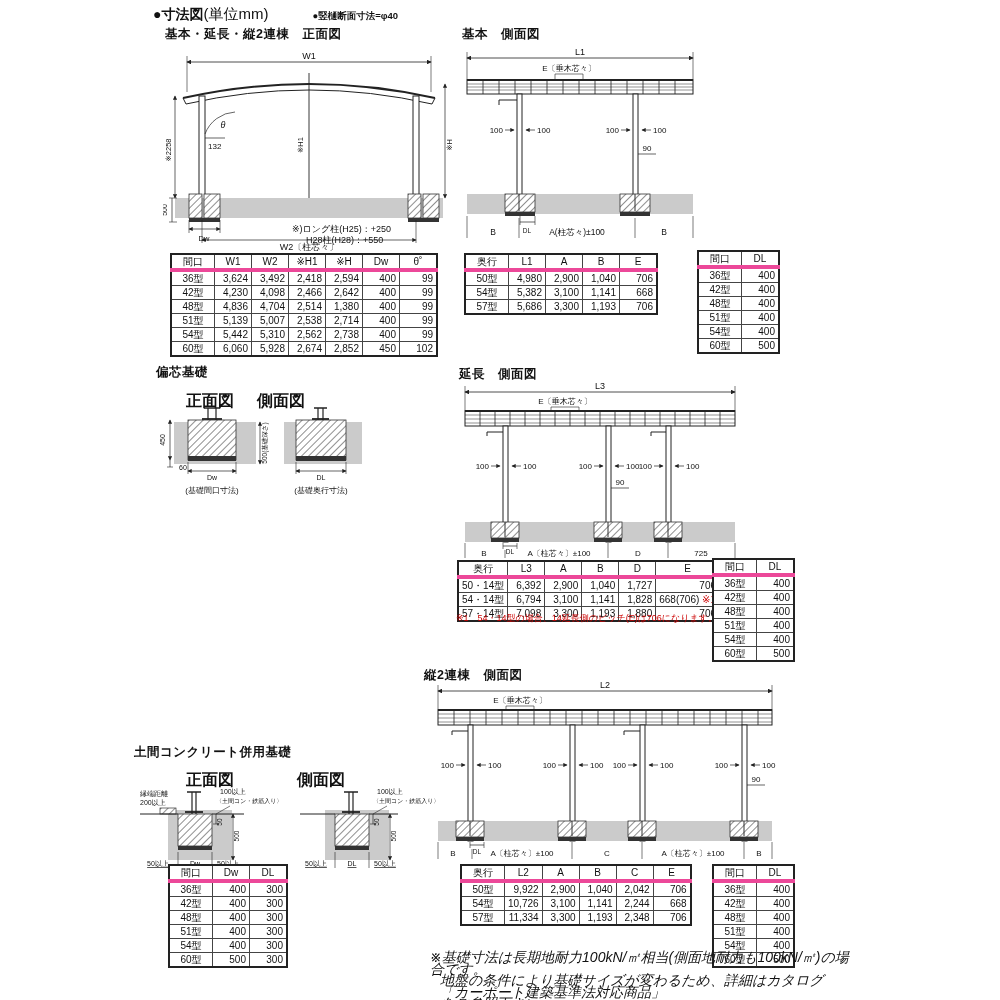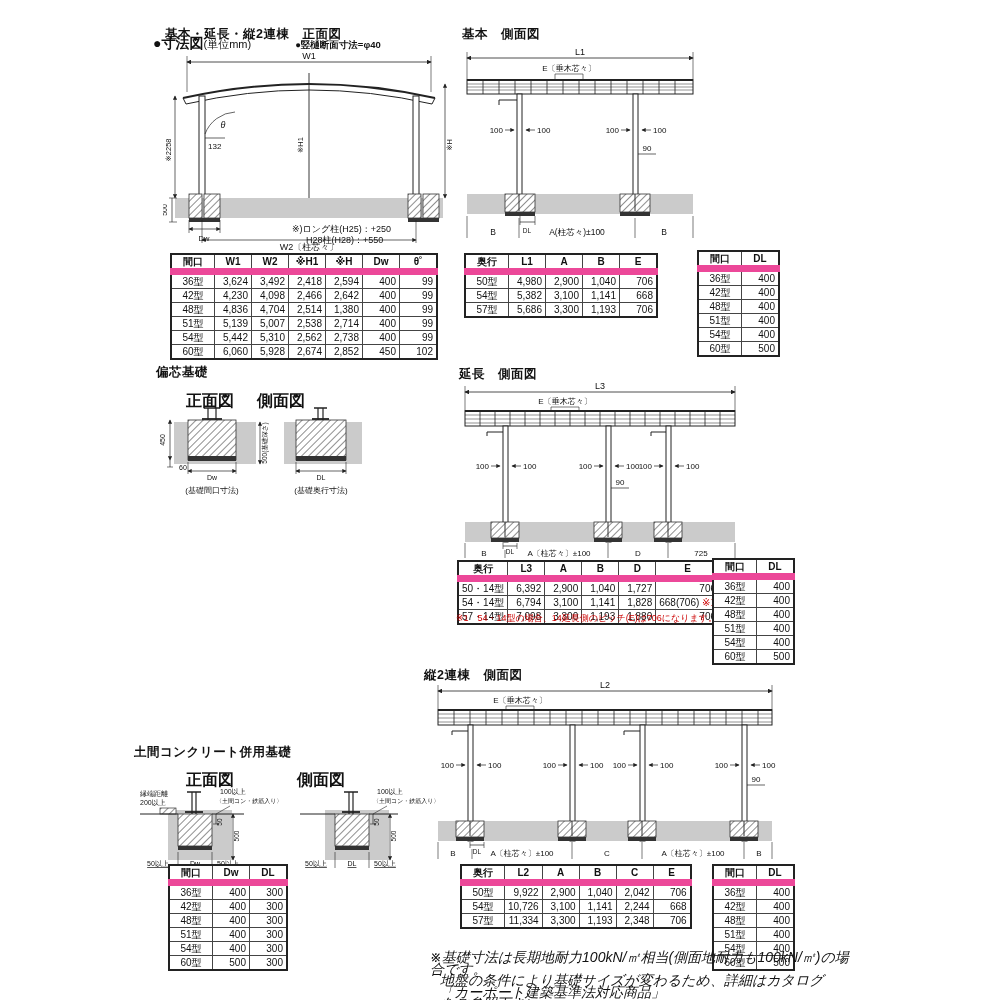--- a/index.html
+++ b/index.html
@@ -1,33 +1,33 @@
 <!DOCTYPE html>
 <html><head>
 <meta charset="utf-8">
 <style>
   html,body{margin:0;padding:0;background:#fff;}
   .page{position:relative;width:1000px;height:1000px;background:#ffffff;
         font-family:"Liberation Sans","DejaVu Sans",sans-serif;color:#111;overflow:hidden;}
   .abs{position:absolute;}
   .hdr{display:flex;align-items:baseline;}
   .hdr .big{font-size:14px;font-weight:bold;}
-  .hdr .sm{font-size:11px;margin-top:32px;}
+  .hdr .sm{font-size:15px;}
   .hdr .b2{font-size:9.5px;font-weight:bold;margin-left:44px;}
   .sec-title{font-weight:bold;font-size:12.5px;letter-spacing:.5px;}
   .sub-title{font-weight:bold;font-size:16px;}
   .note{font-size:9px;line-height:11px;}
   .note .ind{padding-left:14px;}
   .red{color:#cc0000;}
   .rednote{font-size:9px;color:#cc0000;}
   .foot{font-size:14px;line-height:11.5px;font-style:italic;}
   table.t{position:absolute;border-collapse:collapse;font-size:10px;border:2px solid #222;background:#fff;}
   table.t th,table.t td{border:1px solid #444;padding:0 3px;height:13px;line-height:13px;
         text-align:center;font-weight:normal;min-width:28px;white-space:nowrap;}
-  table.t th{font-weight:bold;border-bottom:7px solid #ec4899;min-width:30px;}
+  table.t th{font-weight:normal;border-bottom:4px solid #ec4899;min-width:30px;}
   table.t th:first-child,table.t td:first-child{min-width:36px;}
   table.t tbody td:not(:first-child){text-align:right;}
   svg text{fill:#111;}
 </style>
 </head>
 <body>
 
 <div class="page">
 
   <svg width="0" height="0" class="abs">

